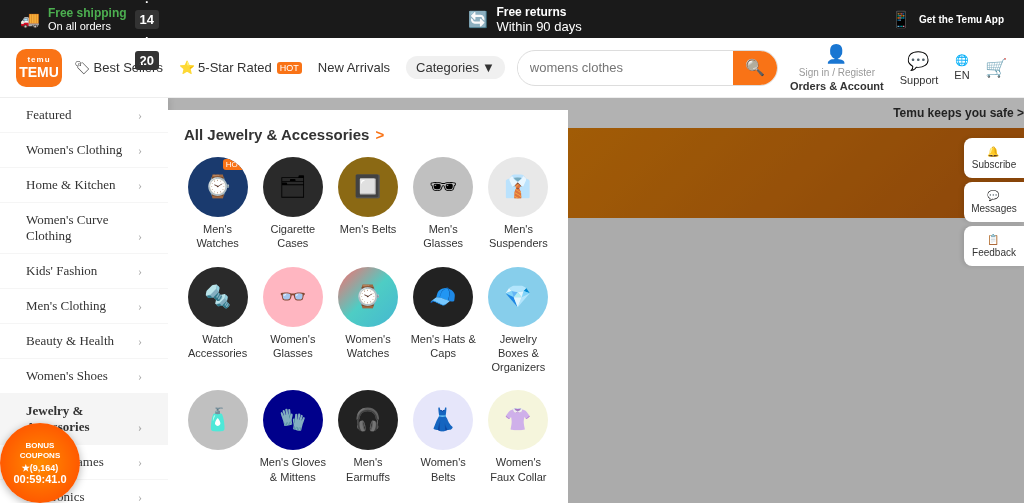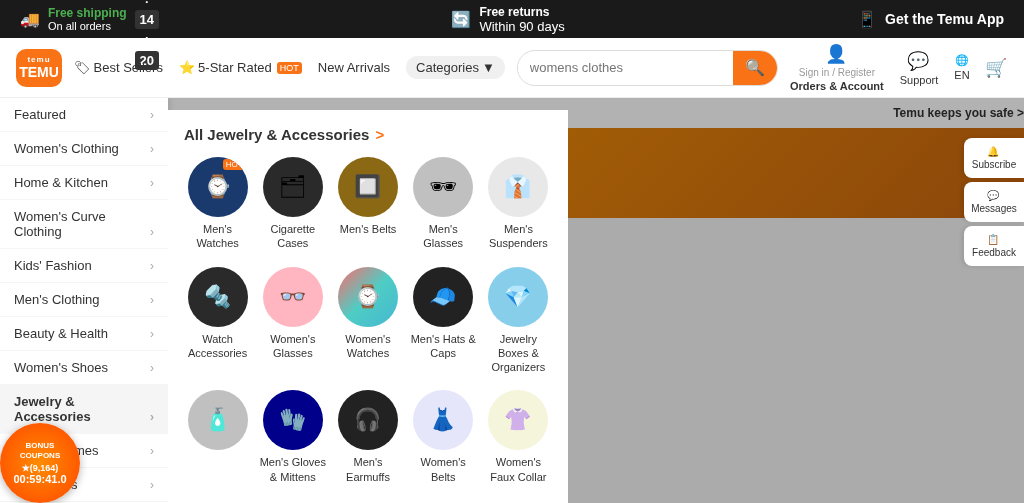--- a/index.html
+++ b/index.html
@@ -31,21 +31,21 @@
     }
     .timer-digit {
       background: #333;
       border-radius: 3px;
       padding: 2px 5px;
       font-size: 13px;
       font-weight: bold;
       color: #fff;
     }
     .timer-sep { font-weight: bold; }
-    .get-app { color: #fff; font-size: 14px; font-weight: bold; }
+    .get-app { color: #fff; font-size: 10px; font-weight: bold; }
 
     
     .header {
       background: #fff;
       display: flex;
       align-items: center;
       padding: 20px 16px;
       height: 60px;
       gap: 12px;
       border-bottom: 1px solid #eee;
@@ -215,25 +215,26 @@
       background: #fff;
       box-shadow: 2px 0 6px rgba(0,0,0,0.1);
       z-index: 10;
       overflow-y: auto;
       height: 100%;
     }
     .cat-item {
       display: flex;
       align-items: flex-end;
       justify-content: space-between;
-      padding: 9px 14px;
+      padding: 9px 26px;
       font-size: 13px;
       color: #333;
       cursor: pointer;
       border-bottom: 1px solid #f5f5f5;
+      font-family: Liberation Serif, serif;
     }
     .cat-item:hover, .cat-item.active {
       background: #f9f9f9;
     }
     .cat-item.active {
       background: #f5f5f5;
       font-weight: bold;
     }
     .cat-chevron { color: #aaa; font-size: 12px; }
 

